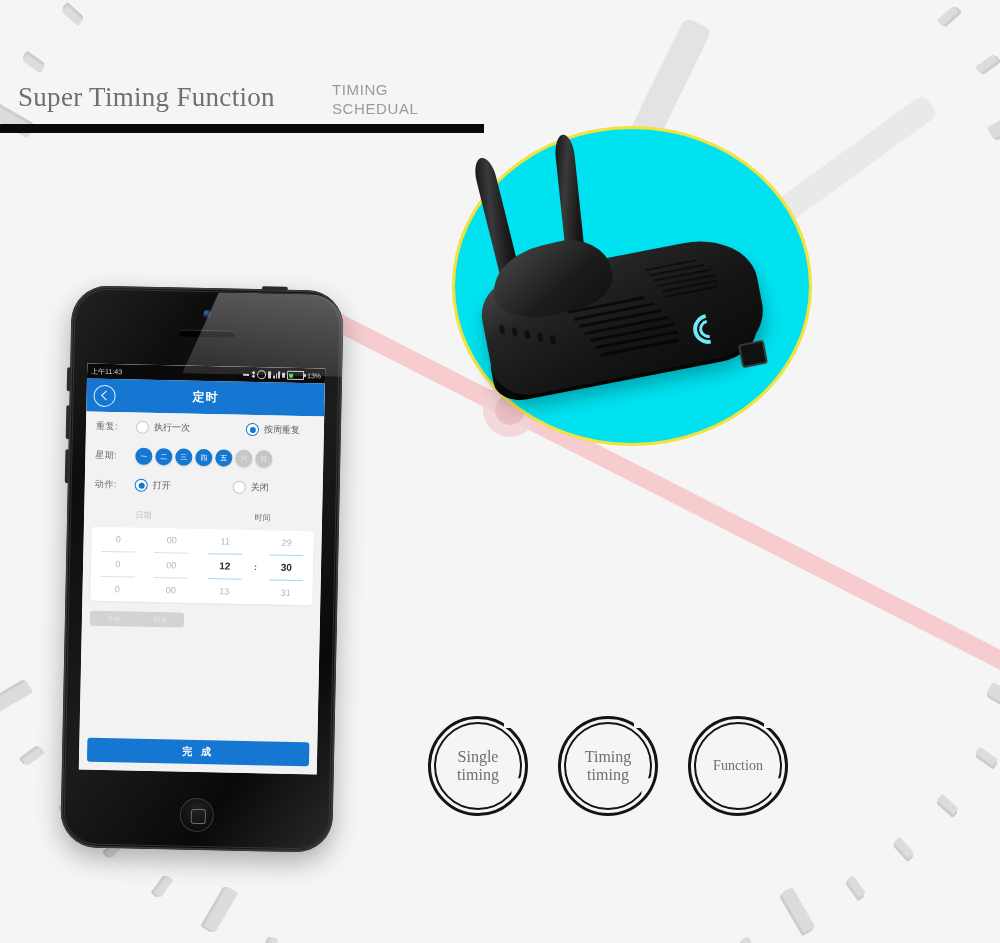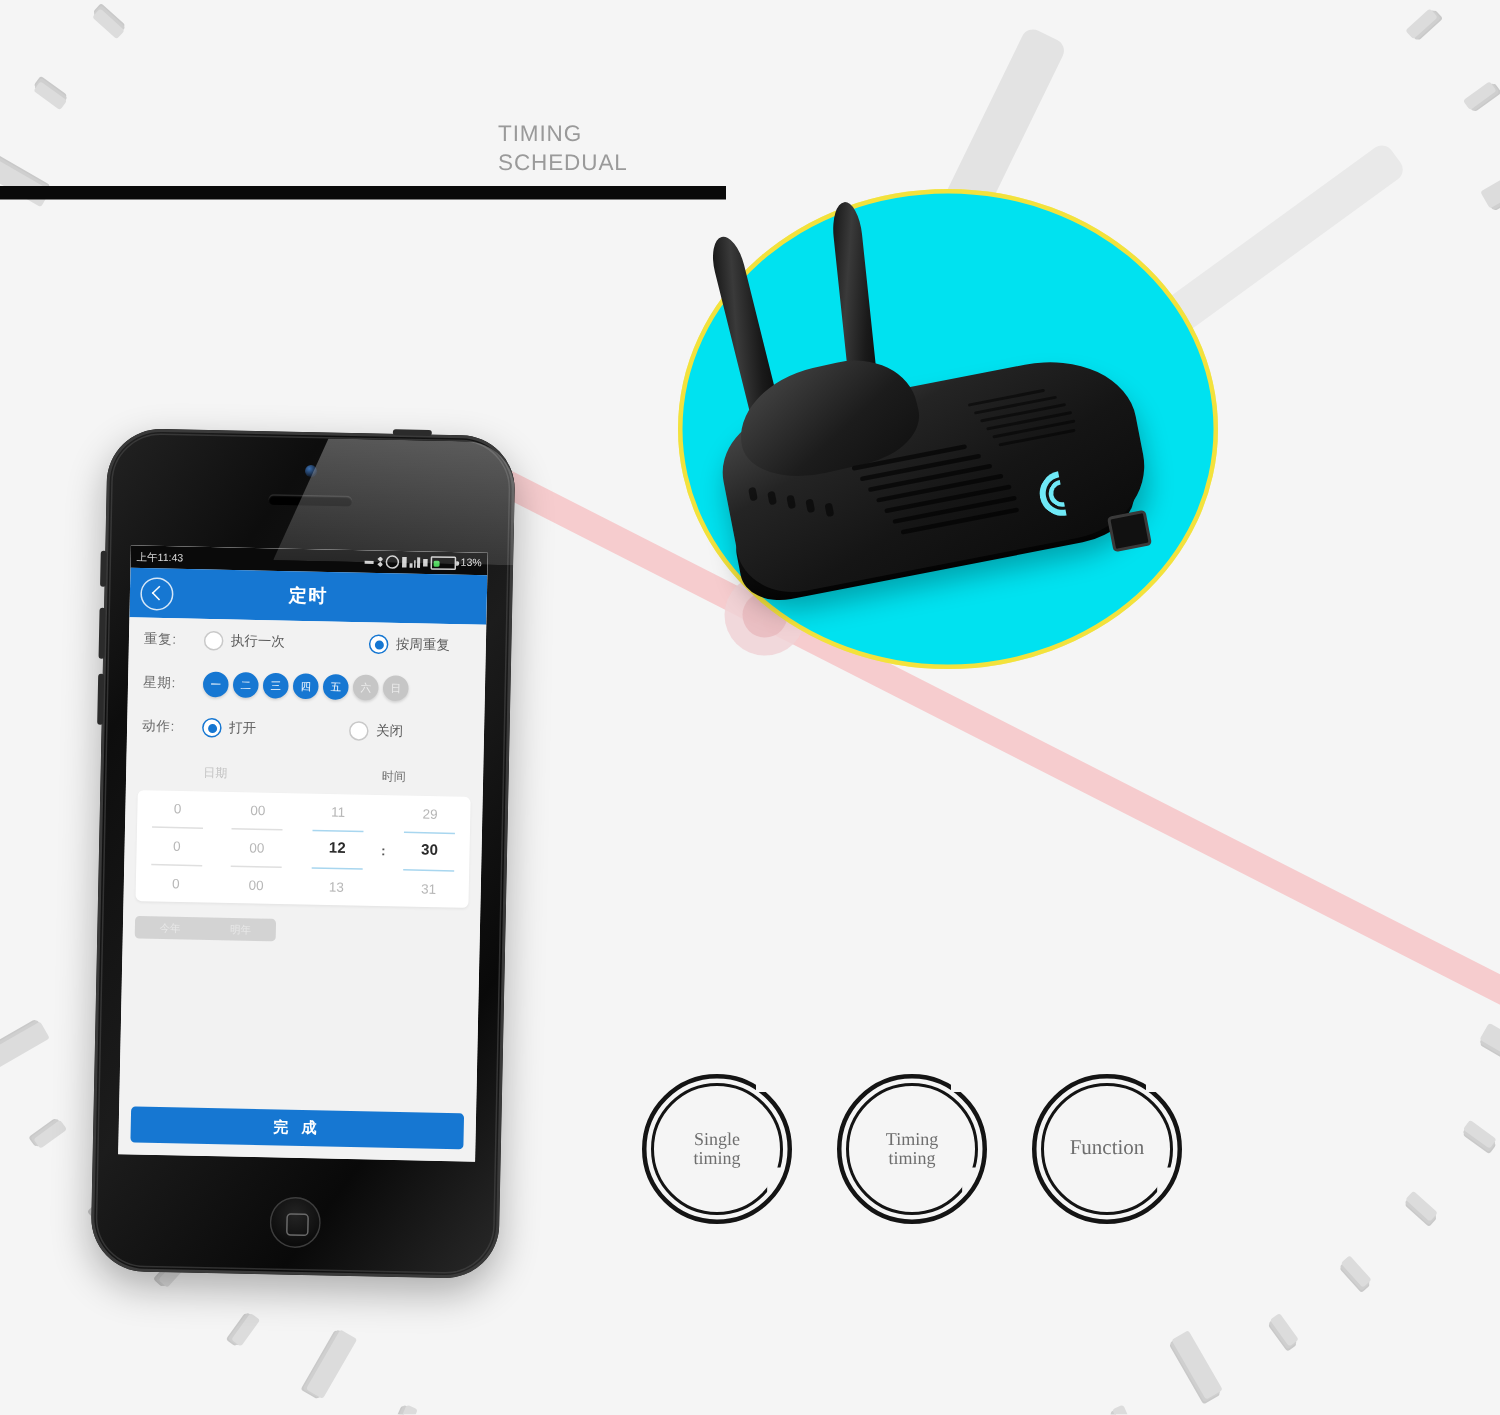--- a/index.html
+++ b/index.html
@@ -247,21 +247,21 @@
   }
   .ring.inner{
     inset:6px;border:2px solid #141414;border-radius:50%;
     clip-path:polygon(0 0,100% 0,100% 64%,88% 64%,88% 100%,0 100%);
   }
   .lab-txt{
     position:absolute;inset:0;display:flex;flex-direction:column;align-items:center;justify-content:center;
     font-family:"Liberation Serif", serif;color:#6e6e6e;line-height:1.12;text-align:center;
   }
   .lab-txt span{display:block;}
-  .lab-2 .lab-txt{font-size:12px;}
+  .lab-2 .lab-txt{font-size:16px;}
   .lab-1 .lab-txt{font-size:14px;}
 </style>
 </head>
 <body>
 
 <div id="stage">
 
   <div class="clock-wrap">
     <div id="ticks">
         <div class="tick" style="transform: rotate(-90deg);"></div>
@@ -375,20 +375,21 @@
         <i></i>
       </div>
     <div class="hand hand-sec" style="width:250px;height:18px;margin-top:-9px;transform:rotate(207deg);">
         <i></i>
       </div>
     <div class="hand-cap"></div>
     <div class="hand-cap2"></div>
   </div>
 
   <div class="header">
+    <div class="title-main">Super Timing Function</div>
     <div class="title-sub">
       <div>TIMING</div>
       <div>SCHEDUAL</div>
     </div>
     <div class="title-rule"></div>
   </div>
 
   <div class="dev-circle"></div>
   <div class="router">
     <div class="ant" style="left:52px;top:28px;width:20px;height:136px;transform:rotate(-14deg);">

